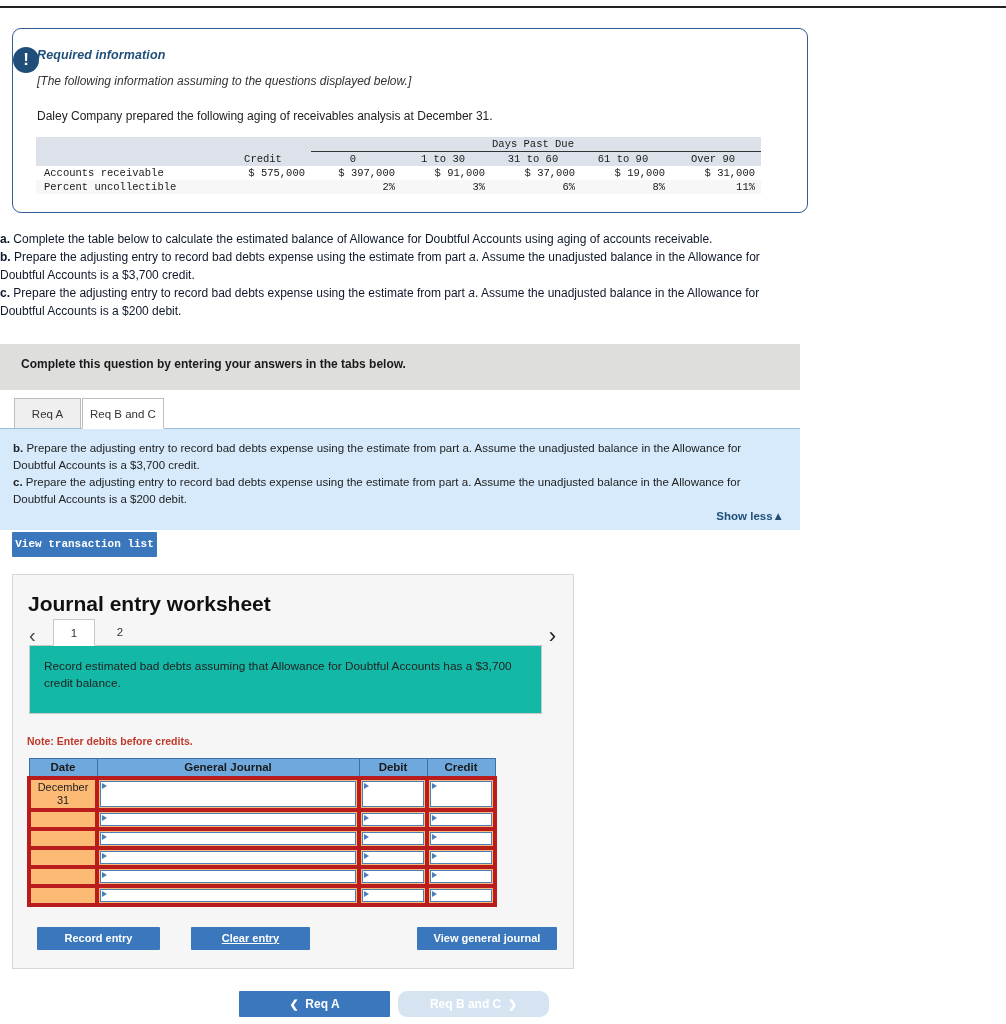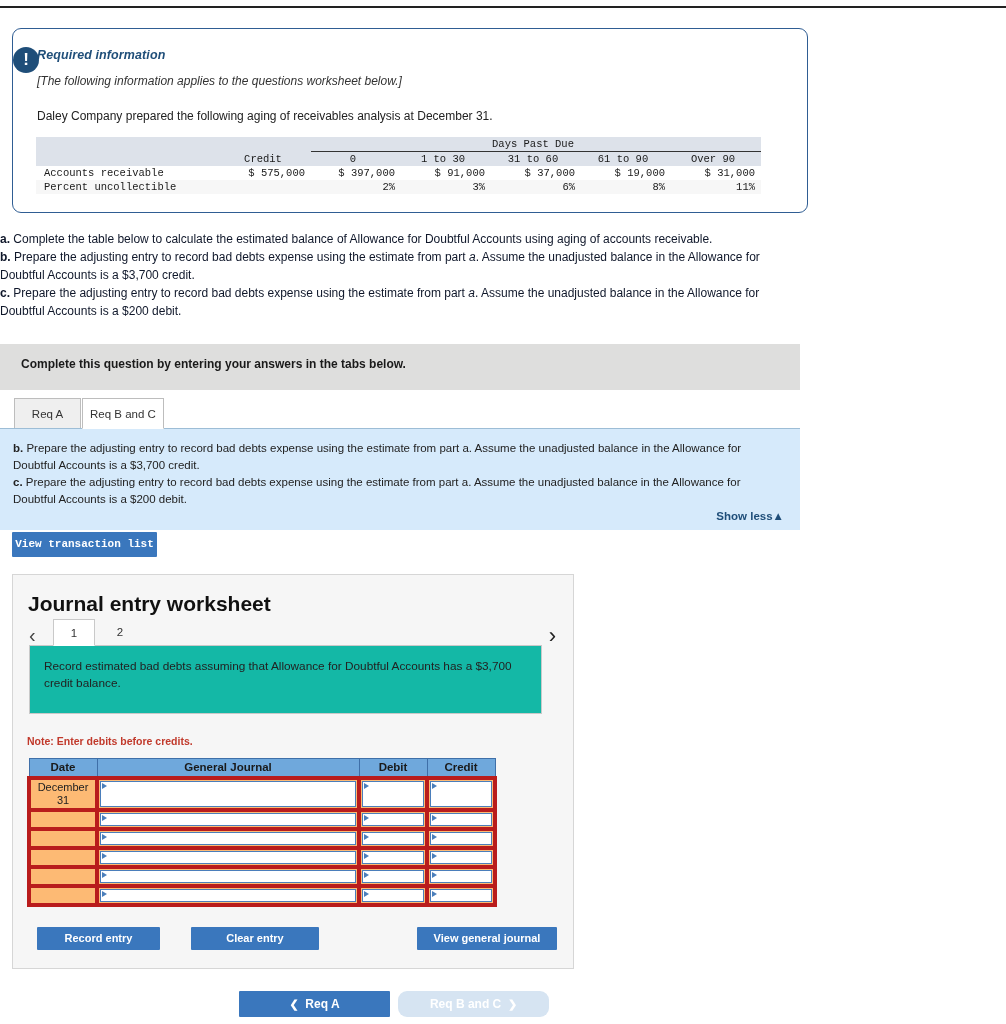--- a/index.html
+++ b/index.html
@@ -319,22 +319,23 @@
   
   .btn-record {
     position: absolute;
     left: 24px; top: 352px;
     width: 123px; height: 23px;
     line-height: 23px;
   }
   .btn-clear {
     position: absolute;
     left: 178px; top: 352px;
-    width: 128px; height: 23px;
+    width: 119px; height: 23px;
     line-height: 23px;
+    text-decoration: underline;
   }
   .btn-viewgj {
     position: absolute;
     left: 404px; top: 352px;
     width: 140px; height: 23px;
     line-height: 23px;
   }
 
   
   .pager-prev {
@@ -363,21 +364,21 @@
 </head>
 <body>
 
 <div id="page">
 
   <div class="top-rule"></div>
 
   <div class="info-card">
     <div class="alert-badge">!</div>
     <div class="req-title">Required information</div>
-    <div class="req-italic">[The following information applies to the questions worksheet below.]</div>
+    <div class="req-italic">[The following information assuming to the questions displayed below.]</div>
     <div class="req-lead">Daley Company prepared the following aging of receivables analysis at December 31.</div>
 
     <div class="aging-wrap">
       <table class="aging">
         <tbody>
             <tr class="hdr-band">
           <td class="col-label"></td>
           <td class="col-num"></td>
           <td class="col-num tc grp-underline" colspan="5">Days Past Due</td>
         </tr>

